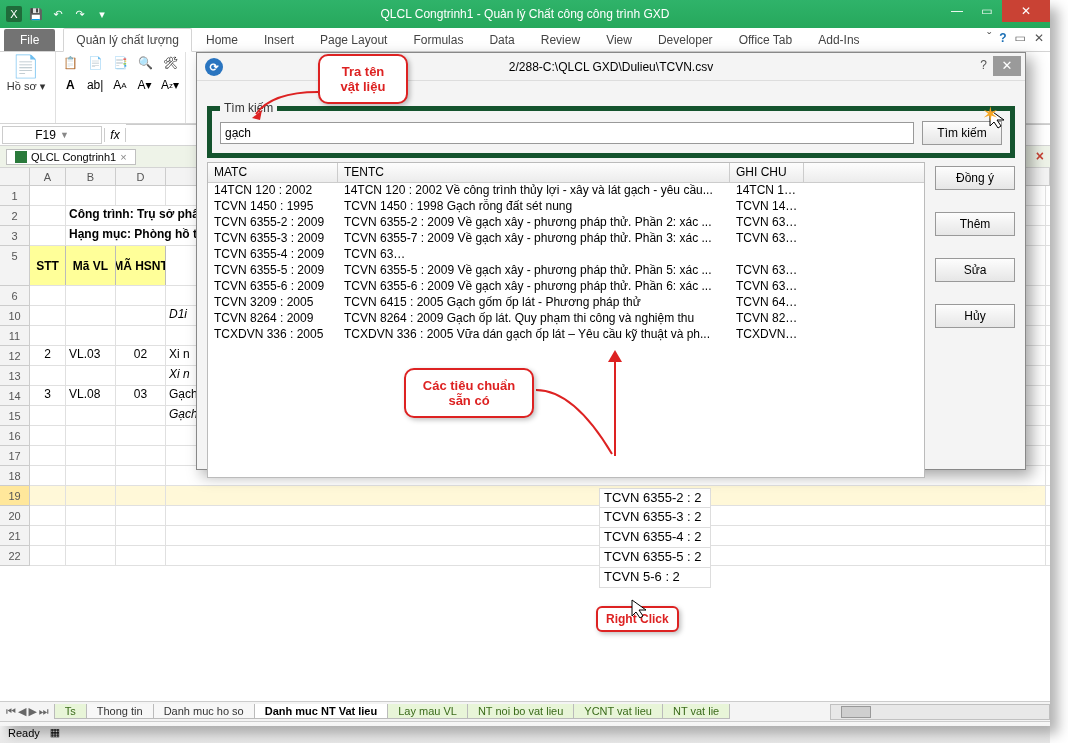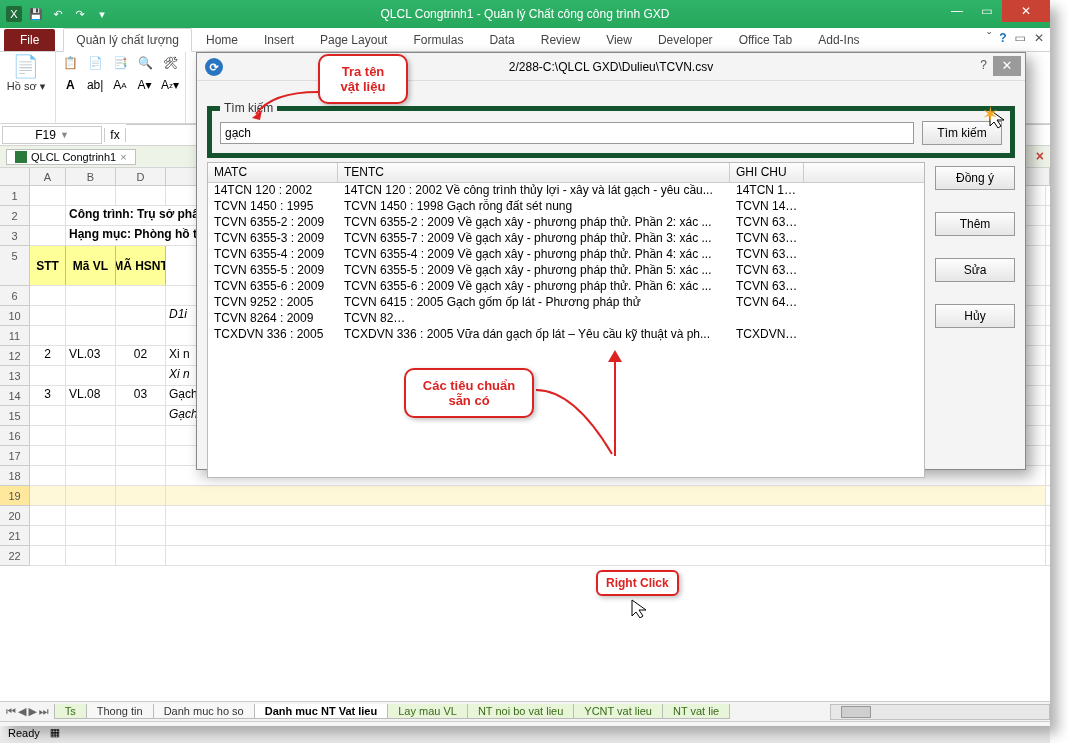--- a/index.html
+++ b/index.html
@@ -9,37 +9,37 @@
 .titlebar { height: 28px; background: linear-gradient(#2fb36a,#26a85c); display: flex; align-items: center; color: #fff; font-size: 12px; position: relative; }
 .titlebar .qat { display: flex; align-items: center; gap: 6px; padding-left: 6px; }
 .titlebar .qat .ic { width: 16px; height: 16px; display: inline-flex; align-items: center; justify-content: center; font-size: 11px; color: #fff; }
 .titlebar .title { position: absolute; left: 50%; transform: translateX(-50%); white-space: nowrap; }
 .titlebar .winbtns { position: absolute; right: 0; top: 0; display: flex; }
 .titlebar .winbtns div { width: 30px; height: 22px; display: flex; align-items: center; justify-content: center; font-size: 12px; color: #fff; }
 .titlebar .winbtns .close { background: #c94234; width: 48px; }
 
 
 .ribtabs { height: 24px; background: #fff; border-bottom: 1px solid #d4d4d4; display: flex; align-items: flex-end; font-size: 12px; padding-left: 4px; gap: 2px; position: relative; }
-.ribtabs .file { background: #7f1d1d; color: #fff; padding: 4px 16px; border-radius: 2px 2px 0 0; margin-right: 6px; }
+.ribtabs .file { background: #737373; color: #fff; padding: 4px 16px; border-radius: 2px 2px 0 0; margin-right: 6px; }
 .ribtabs .tab { padding: 4px 12px; color: #444; cursor: pointer; }
 .ribtabs .tab.active { border: 1px solid #d4d4d4; border-bottom: 1px solid #fff; background: #fff; border-radius: 2px 2px 0 0; margin-bottom: -1px; }
 .ribtabs .right-icons { position: absolute; right: 6px; top: 3px; display: flex; gap: 8px; color: #555; font-size: 12px; }
 .ribtabs .right-icons .help { color: #1a6fb5; font-weight: bold; }
 
 
 .ribbon { height: 72px; background: #fff; border-bottom: 1px solid #d4d4d4; display: flex; }
 .rgroup { border-right: 1px solid #e0e0e0; padding: 2px 6px 2px 6px; display: flex; flex-direction: column; position: relative; }
 .rgroup .row { display: flex; gap: 8px; align-items: center; }
 .bigbtn { display: flex; flex-direction: column; align-items: center; justify-content: center; width: 40px; font-size: 11px; color: #333; }
 .smico { width: 18px; height: 18px; display: inline-flex; align-items: center; justify-content: center; font-size: 12px; }
 
 
 .fbar { height: 22px; border-bottom: 1px solid #d4d4d4; display: flex; align-items: center; font-size: 12px; }
 .namebox { width: 100px; border: 1px solid #ccc; margin: 0 2px; padding: 1px 4px; display: flex; justify-content: center; align-items: center; gap: 4px; background: #fff; }
-.fxbtn { width: 22px; text-align: center; border-left: 1px solid #ccc; border-right: 1px solid #ccc; }
+.fxbtn { width: 22px; text-align: center; border-left: 1px solid #ccc; border-right: 1px solid #ccc; font-style: italic; }
 
 
 .filetabs { height: 22px; background: #eef3e8; border-bottom: 1px solid #d4d4d4; display: flex; align-items: center; padding-left: 6px; font-size: 11px; position: relative; }
 .filetabs .ftab { background: #fff; border: 1px solid #c0c0c0; padding: 1px 8px; display: flex; align-items: center; gap: 4px; }
 .filetabs .ftab .xls { width: 12px; height: 12px; background: #2a7a3b; display: inline-block; }
 .filetabs .closex { position: absolute; right: 6px; top: 2px; color: #c94234; font-weight: bold; font-size: 14px; }
 
 
 .gridwrap { position: relative; height: 536px; overflow: hidden; }
 .colhdr { display: flex; height: 18px; background: #f3f3f3; border-bottom: 1px solid #ccc; font-size: 11px; }
@@ -72,21 +72,21 @@
 .dlg .listwrap { flex: 1; border: 1px solid #bbb; background: #fff; overflow: hidden; position: relative; }
 .dlg .lhd { display: flex; height: 20px; background: linear-gradient(#fdfdfd,#ececec); border-bottom: 1px solid #ccc; font-size: 12px; }
 .dlg .lhd div { border-right: 1px solid #ccc; padding: 2px 6px; }
 .dlg .lbody { overflow: auto; font-size: 12px; }
 .dlg .lr { display: flex; height: 16px; }
 .dlg .lr div { padding: 0 6px; overflow: hidden; white-space: nowrap; text-overflow: ellipsis; }
 .dlg .sidebtns { display: flex; flex-direction: column; gap: 22px; padding-top: 4px; }
 
 
 .callout { position: absolute; background: #fff; border: 2px solid #d22; border-radius: 10px; padding: 8px 12px; color: #d22; font-weight: bold; font-size: 13px; text-align: center; z-index: 60; box-shadow: 2px 2px 5px rgba(0,0,0,0.25); }
-.callout.small { font-size: 12px; padding: 4px 8px; border-radius: 6px; }
+.callout.small { font-size: 12px; padding: 4px 8px; border-radius: 6px; margin-top: 36px; }
 .arrow-line { position: absolute; background: #d22; z-index: 55; }
 .arrow-head { position: absolute; width: 0; height: 0; z-index: 55; }
 
 
 .cursor { position: absolute; z-index: 70; font-size: 18px; color: #000; }
 
 
 .sheettabs { position: absolute; bottom: 22px; left: 0; right: 0; height: 20px; background: #f4f4f4; border-top: 1px solid #ccc; display: flex; align-items: center; font-size: 11px; }
 .sheettabs .nav { display: flex; gap: 2px; padding: 0 6px; color: #666; }
 .sheettabs .stab { border: 1px solid #bbb; border-top: none; background: #e8f5d8; padding: 1px 10px; margin-left: -1px; color: #3a6b1a; }
@@ -326,20 +326,27 @@
         <div class="c " style="width:880px"></div>
       </div>
       <div class="crow " style="">
         <div class="c " style="width:36px"></div>
         <div class="c " style="width:50px"></div>
         <div class="c " style="width:50px"></div>
         <div class="c " style="width:880px"></div>
       </div>
     </div>
 
+  <div class="tcvnlist" id="tcvnlist">
+      <div>TCVN 6355-2 : 2</div>
+      <div>TCVN 6355-3 : 2</div>
+      <div>TCVN 6355-4 : 2</div>
+      <div>TCVN 6355-5 : 2</div>
+      <div>TCVN         5-6 : 2</div>
+    </div>
 </div>
 
 <div class="dlg">
   <div class="dtitle">
     <span class="dicon">⟳</span>
     <span>2/288-C:\QLCL GXD\Dulieu\TCVN.csv</span>
     <span class="dhelp">?</span>
     <span class="dclose">✕</span>
   </div>
   <fieldset class="search">
@@ -372,40 +379,40 @@
             <div class="cw2">TCVN 6355-2 : 2009 Về gạch xây - phương pháp thử. Phần 2: xác ...</div>
             <div class="cw3">TCVN 635...</div>
           </div>
           <div class="lr">
             <div class="cw1">TCVN 6355-3 : 2009</div>
             <div class="cw2">TCVN 6355-7 : 2009 Về gạch xây - phương pháp thử. Phần 3: xác ...</div>
             <div class="cw3">TCVN 635...</div>
           </div>
           <div class="lr">
             <div class="cw1">TCVN 6355-4 : 2009</div>
-            <div class="cw2">TCVN 6355-4 : 2009 Về gạch xây - phương pháp thử. Phần 4: xác ...</div>
             <div class="cw3">TCVN 635...</div>
           </div>
           <div class="lr">
             <div class="cw1">TCVN 6355-5 : 2009</div>
             <div class="cw2">TCVN 6355-5 : 2009 Về gạch xây - phương pháp thử. Phần 5: xác ...</div>
             <div class="cw3">TCVN 635...</div>
           </div>
           <div class="lr">
             <div class="cw1">TCVN 6355-6 : 2009</div>
             <div class="cw2">TCVN 6355-6 : 2009 Về gạch xây - phương pháp thử. Phần 6: xác ...</div>
             <div class="cw3">TCVN 635...</div>
           </div>
           <div class="lr">
-            <div class="cw1">TCVN 9252 : 2005</div>
+            <div class="cw1">TCVN 3209 : 2005</div>
             <div class="cw2">TCVN 6415 : 2005 Gạch gốm ốp lát - Phương pháp thử</div>
             <div class="cw3">TCVN 641...</div>
           </div>
           <div class="lr">
             <div class="cw1">TCVN 8264 : 2009</div>
+            <div class="cw2">TCVN 8264 : 2009 Gạch ốp lát. Quy phạm thi công và nghiệm thu</div>
             <div class="cw3">TCVN 826...</div>
           </div>
           <div class="lr">
             <div class="cw1">TCXDVN 336 : 2005</div>
             <div class="cw2">TCXDVN 336 : 2005 Vữa dán gạch ốp lát – Yêu cầu kỹ thuật và ph...</div>
             <div class="cw3">TCXDVN ...</div>
           </div>
         </div>
     </div>
     <div class="sidebtns">

